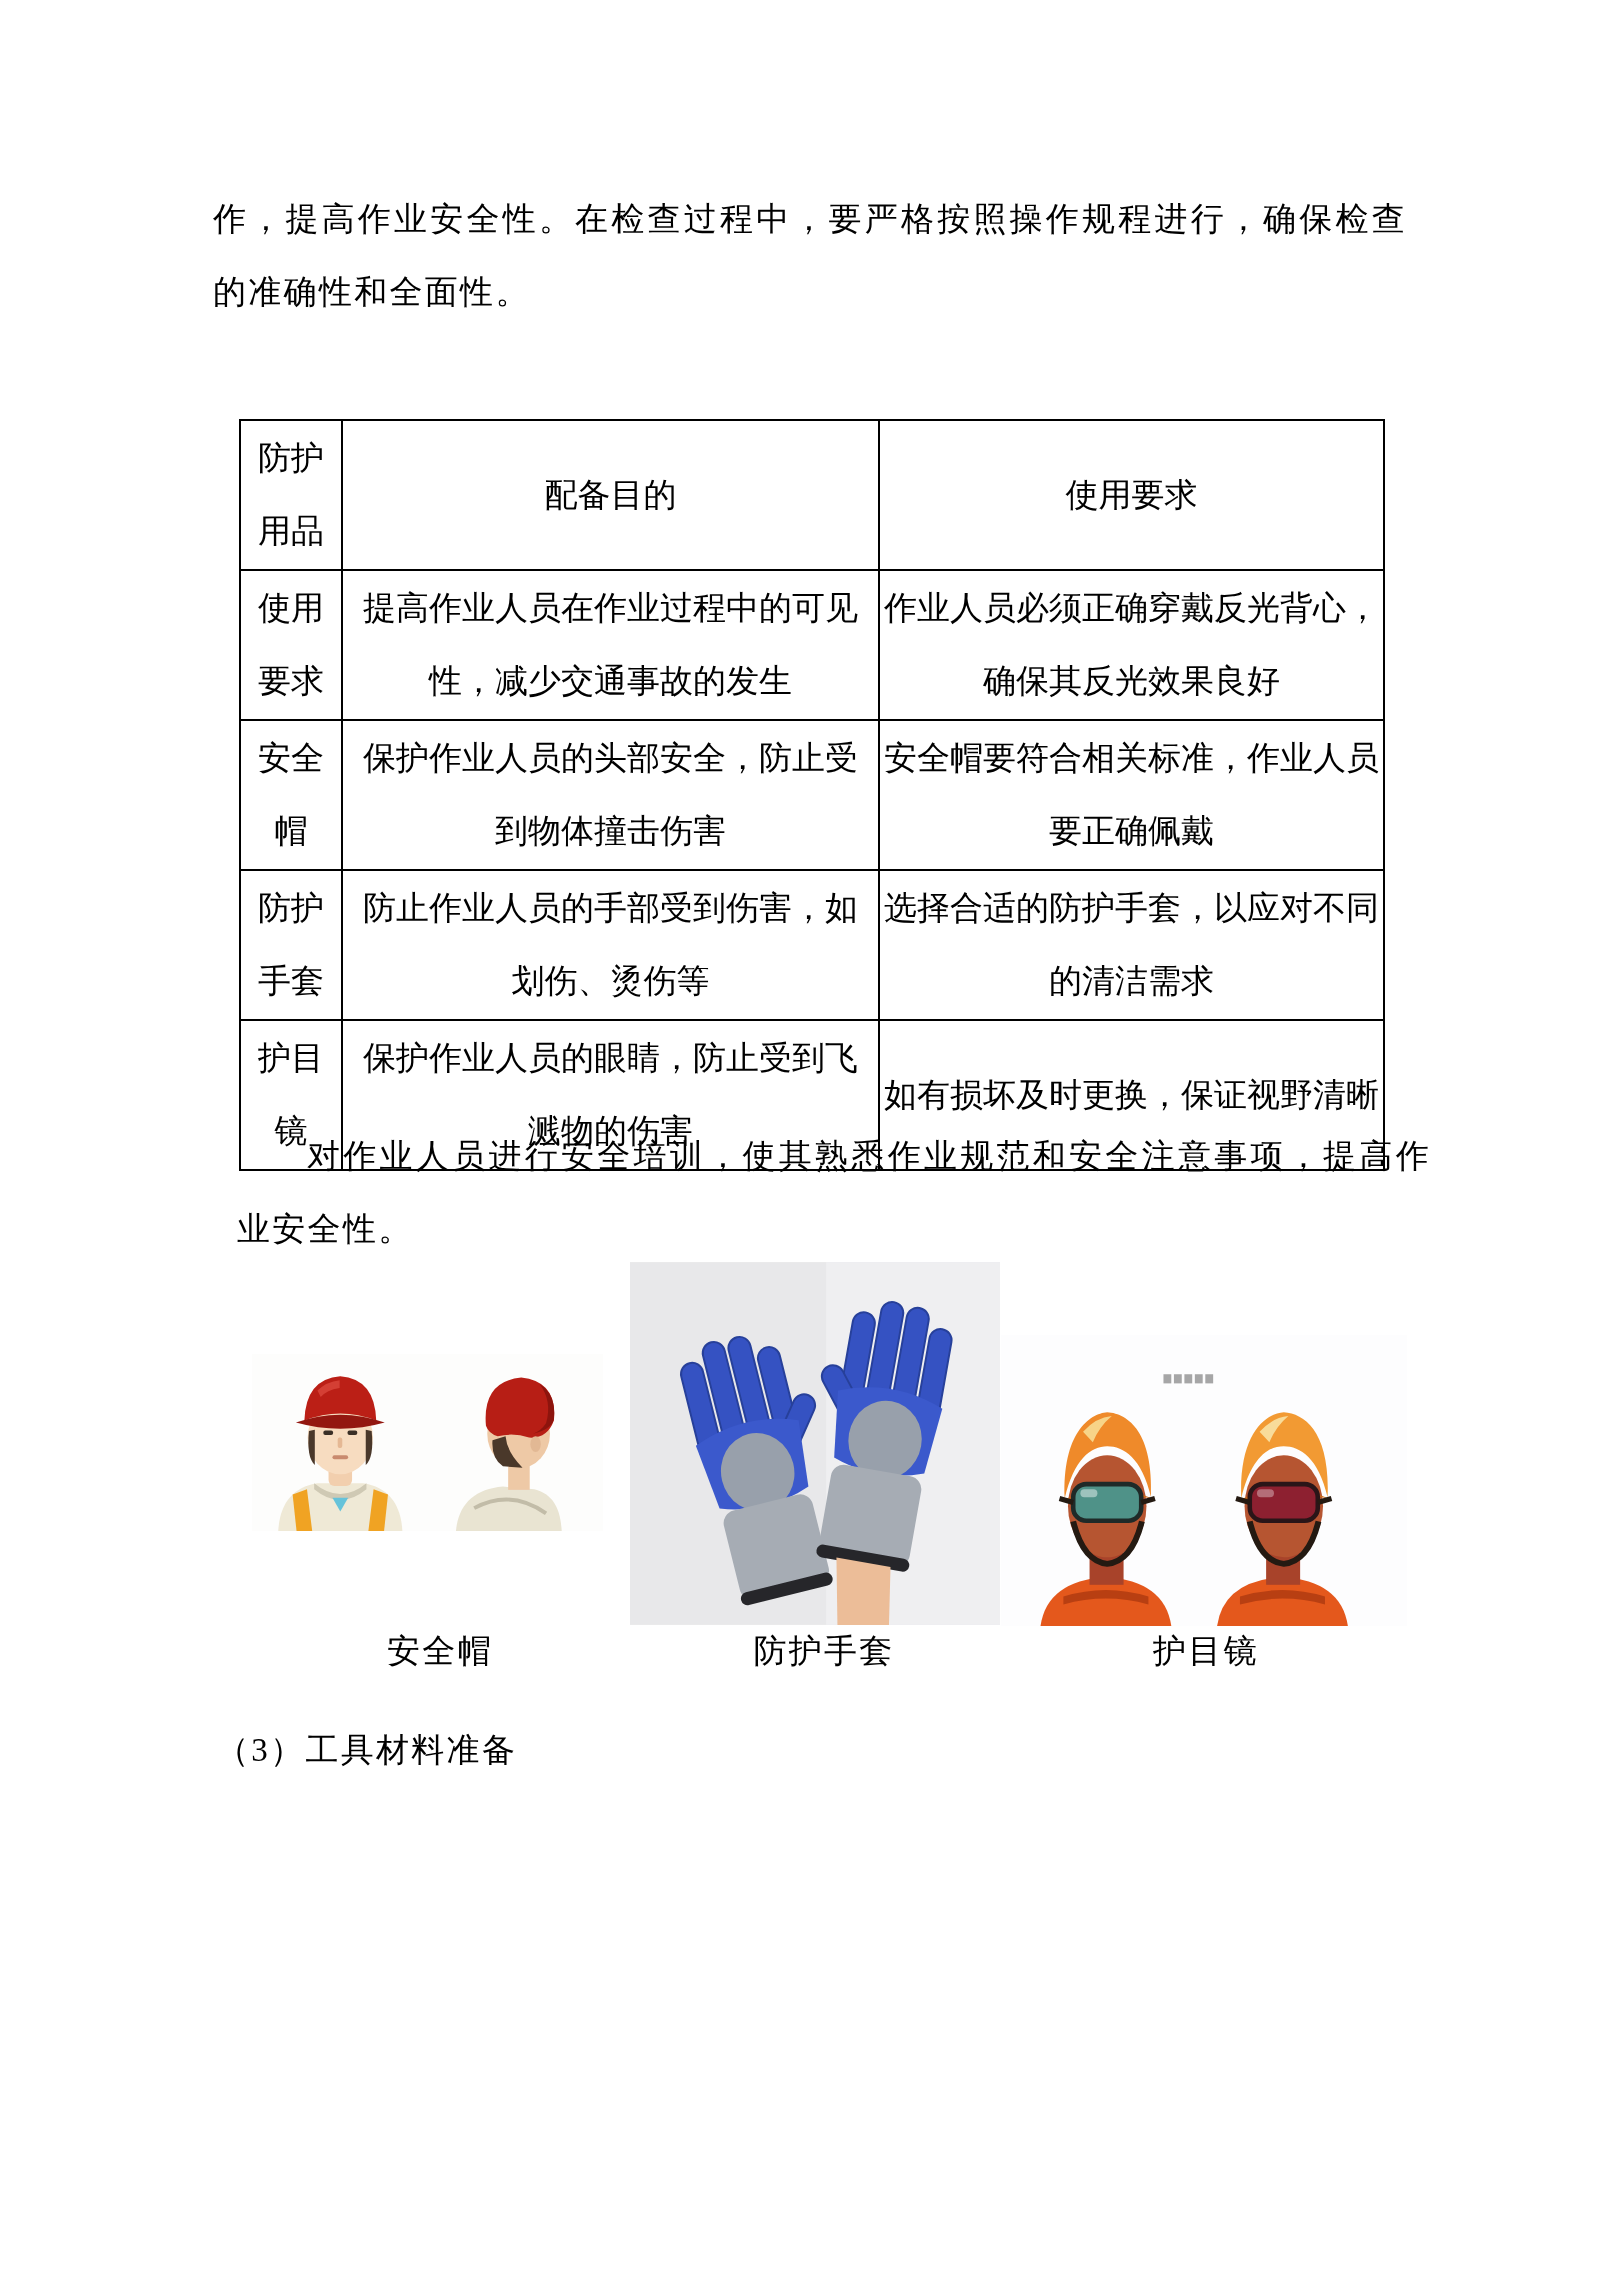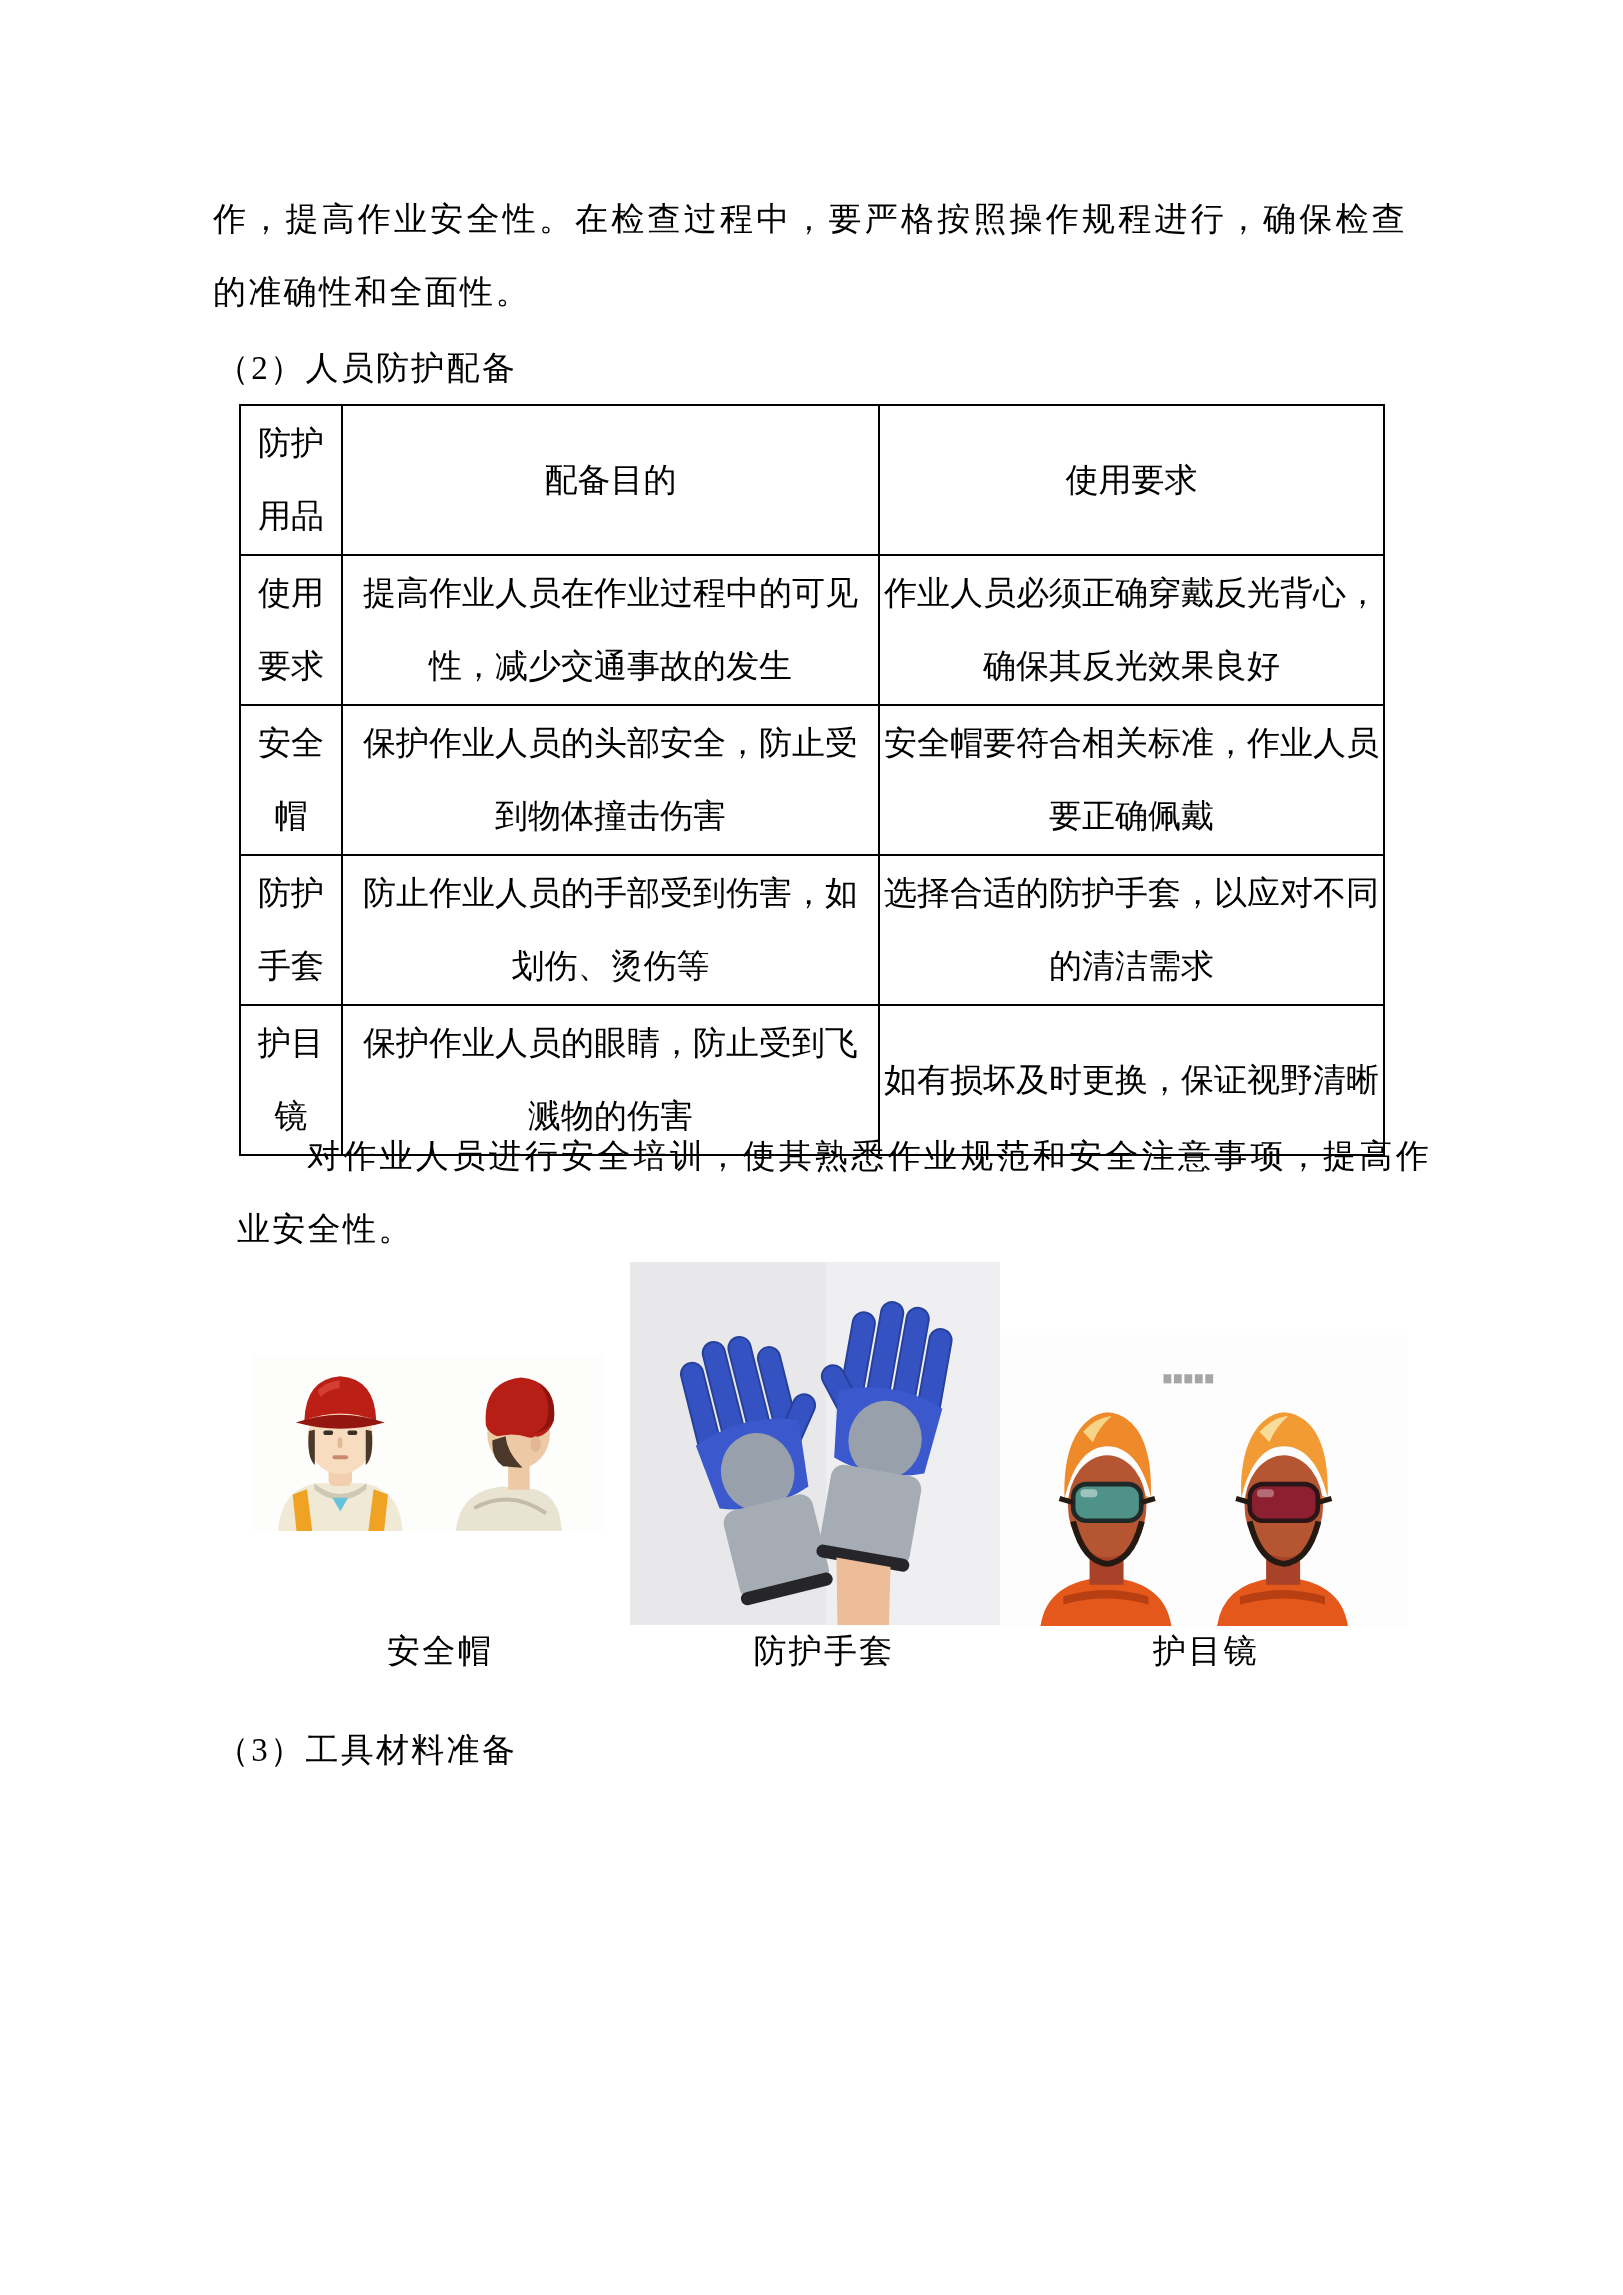--- a/index.html
+++ b/index.html
@@ -19,21 +19,21 @@
     line-break:strict;word-break:normal;
     white-space:normal;
   }
   .indent{text-indent:70px;}
   .heading{
     position:absolute;left:216px;
     font-size:33px;line-height:73px;letter-spacing:2.3px;
     white-space:nowrap;
   }
   table.ppe{
-    position:absolute;left:239px;top:404px;
+    position:absolute;left:239px;top:419px;
     width:1143px;
     border-collapse:collapse;table-layout:fixed;
     font-size:33px;line-height:73px;
   }
   table.ppe td, table.ppe th{
     border:2px solid #000;
     text-align:center;vertical-align:middle;
     padding:0 3.9px;
     font-weight:normal;
     height:148px;
@@ -47,21 +47,20 @@
     white-space:nowrap;
   }
 </style>
 </head>
 <body>
 
 <div class="page">
 
   <div class="body-text" style="top:183px;">作，提高作业安全性。在检查过程中，要严格按照操作规程进行，确保检查的准确性和全面性。</div>
 
-  <div class="heading" style="top:332px;">（2）人员防护配备</div>
 
   <table class="ppe">
     <colgroup>
       <col style="width:102px;">
       <col style="width:537px;">
       <col style="width:505px;">
     </colgroup>
     <tbody>
       <tr>
         <th>防护用品</th>

